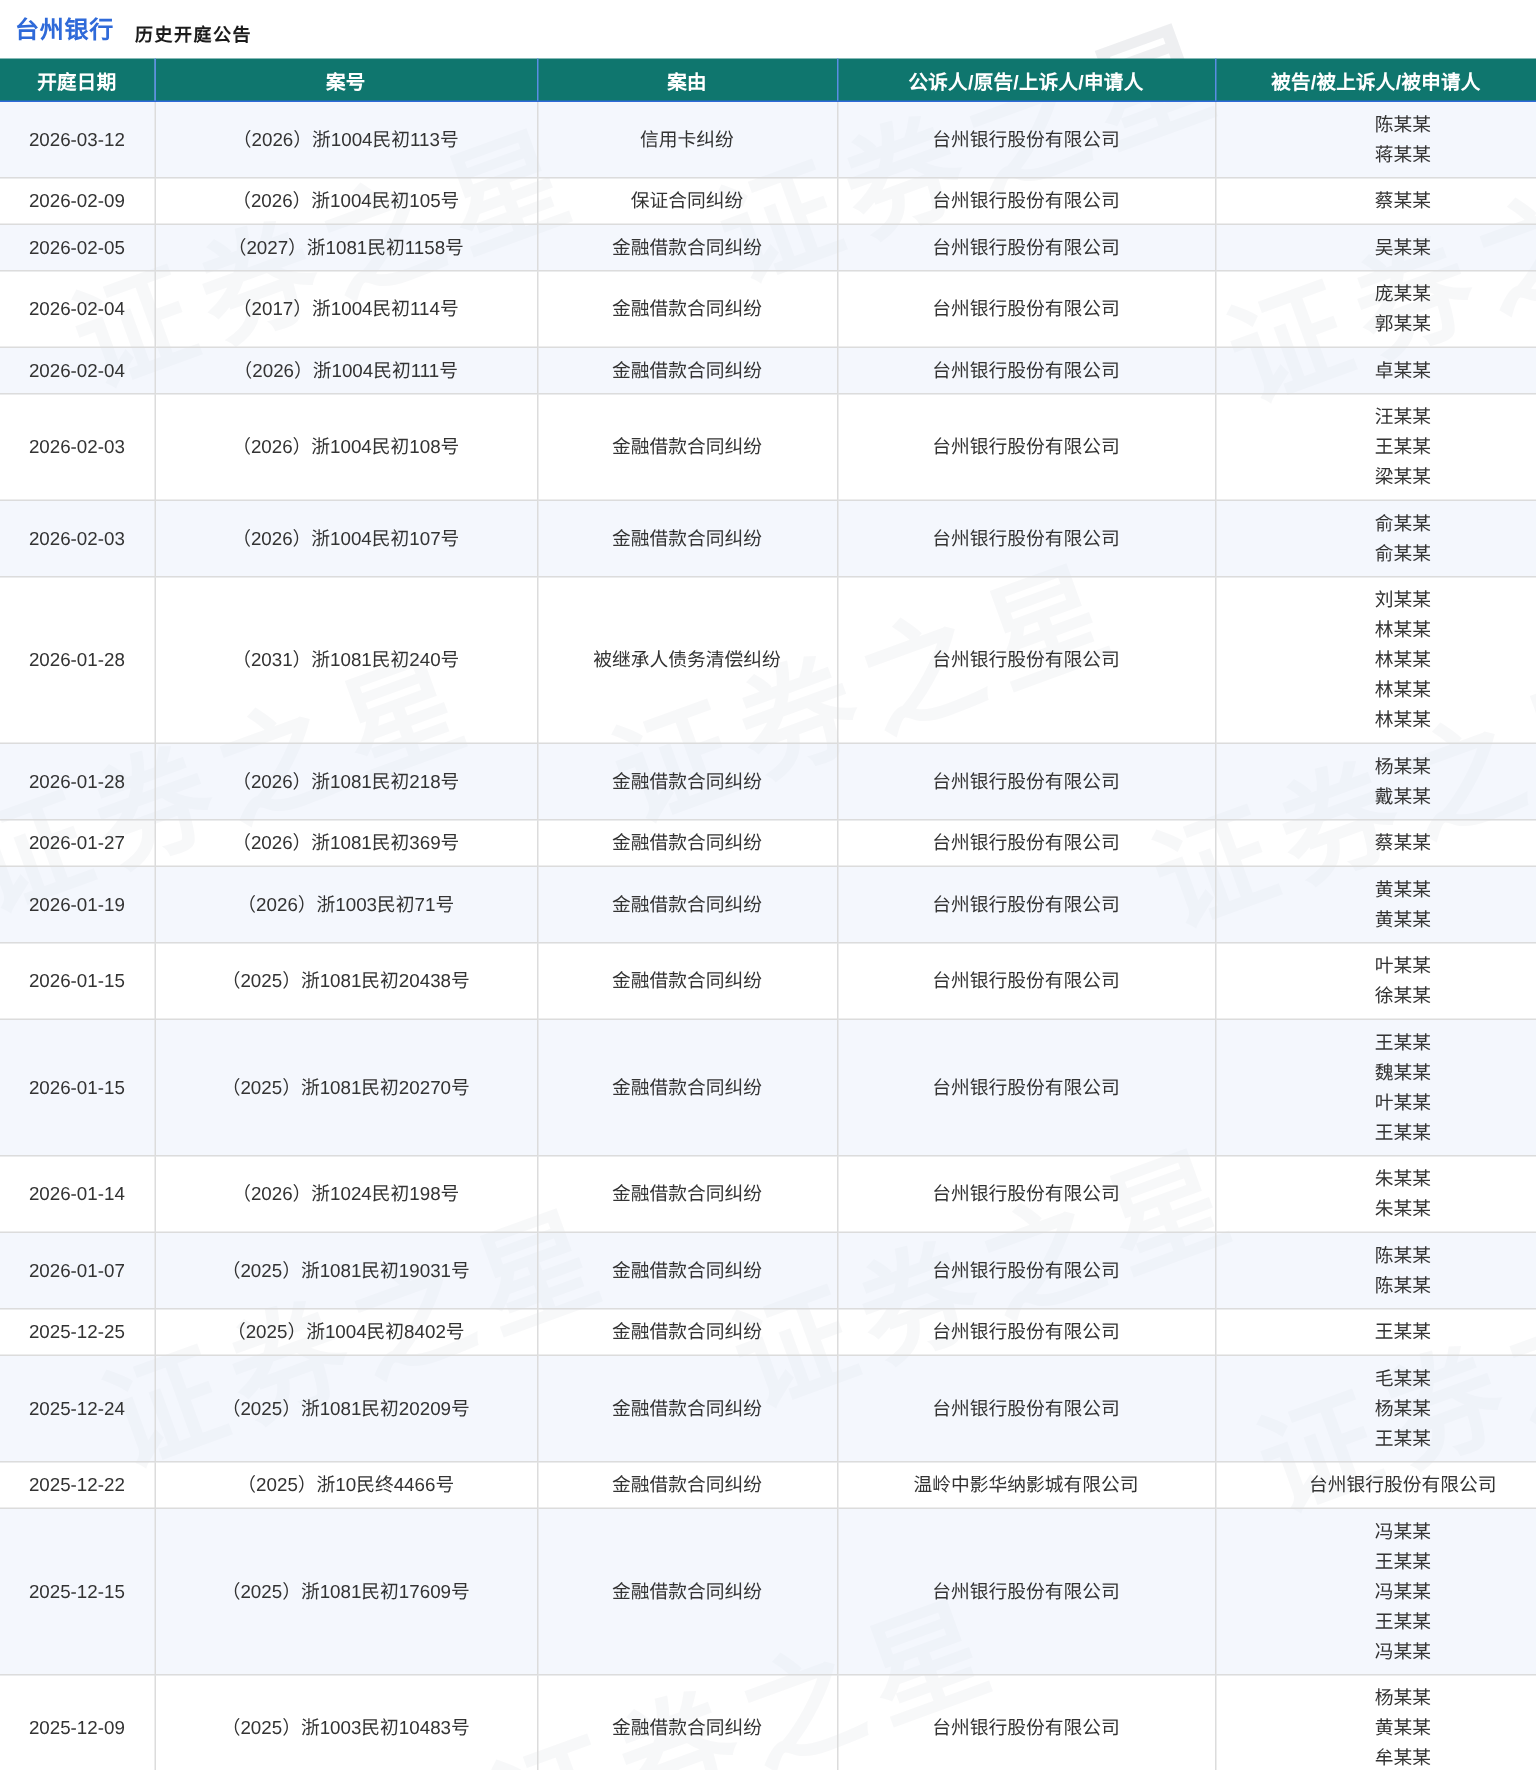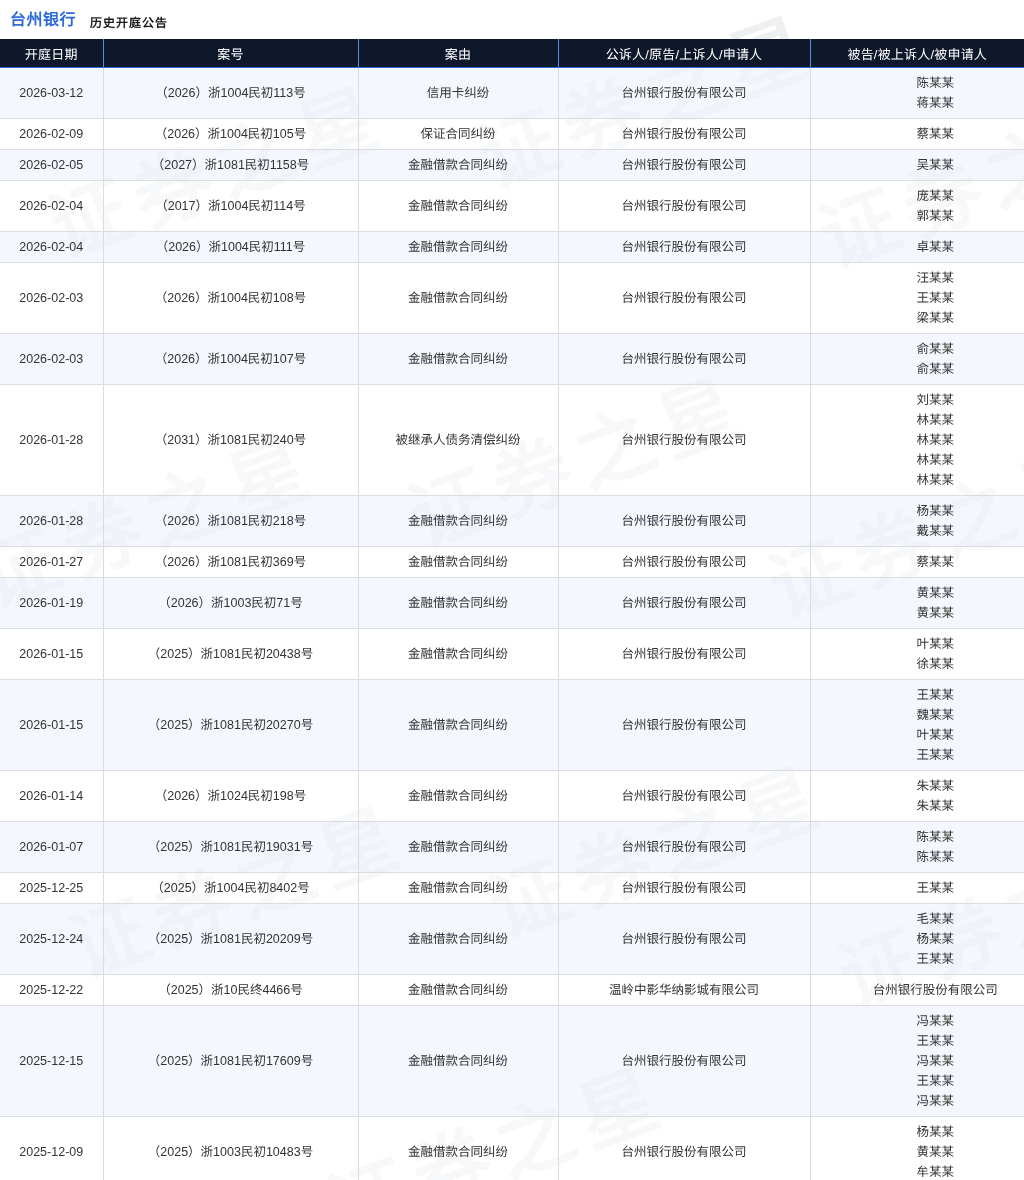--- a/index.html
+++ b/index.html
@@ -66,23 +66,23 @@
   table.notice-table {
     position: relative;
     z-index: 10;
     border-collapse: collapse;
     width: 1024px;
     table-layout: fixed;
     font-size: 12.5px;
     background: transparent;
   }
   table.notice-table thead th {
-    background: #0f172a;
+    background: #0f766e;
     color: #ffffff;
-    font-weight: 400;
+    font-weight: 700;
     font-size: 13px;
     height: 26px;
     border-right: 1px solid #5b8ce4;
     border-bottom: 1px solid #2f6ad9;
     text-align: center;
     vertical-align: middle;
     letter-spacing: 0.2px;
   }
   table.notice-table thead th:last-child {
     border-right: none;

